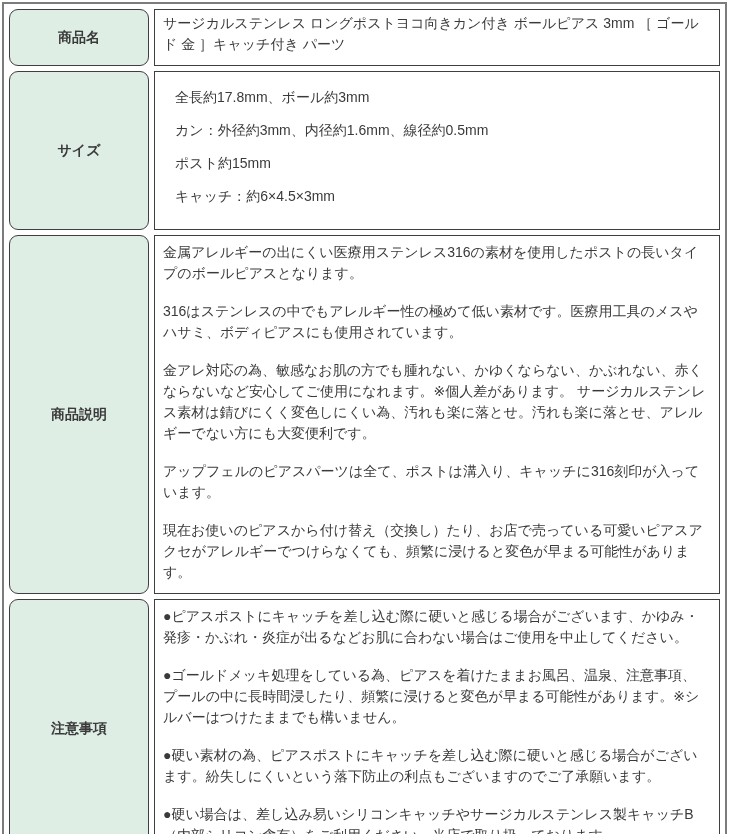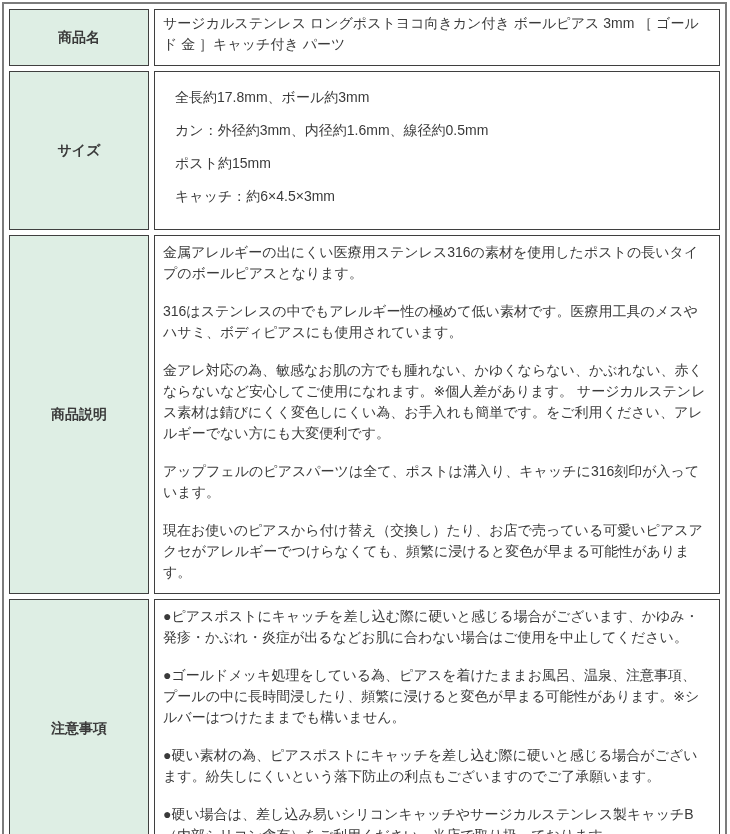--- a/index.html
+++ b/index.html
@@ -29,20 +29,21 @@
     font-size:14px;
     line-height:21px;
     vertical-align:middle;
   }
   th{
     width:140px;
     background:var(--header-bg);
     font-weight:bold;
     text-align:center;
     padding:2px 4px;
+    border-radius:9px;
   }
   td{
     background:var(--cell-bg);
     padding:3px 9px 10px 8px;
     text-align:left;
   }
   td.top{vertical-align:top;padding-top:6px;}
   td .para{margin-bottom:17px;}
   td .para:last-child{margin-bottom:0;}
   td .line{margin:12px;}
@@ -77,21 +78,21 @@
         </td>
   </tr>
 
 
 
   <tr>
     <th>商品説明</th>
     <td class="top">
           <div class="para">金属アレルギーの出にくい医療用ステンレス316の素材を使用したポストの長いタイプのボールピアスとなります。</div>
           <div class="para">316はステンレスの中でもアレルギー性の極めて低い素材です。医療用工具のメスやハサミ、ボディピアスにも使用されています。</div>
-          <div class="para">金アレ対応の為、敏感なお肌の方でも腫れない、かゆくならない、かぶれない、赤くならないなど安心してご使用になれます。※個人差があります。 サージカルステンレス素材は錆びにくく変色しにくい為、お手入れも簡単です。をご利用ください、アレルギーでない方にも大変便利です。</div>
+          <div class="para">金アレ対応の為、敏感なお肌の方でも腫れない、かゆくならない、かぶれない、赤くならないなど安心してご使用になれます。※個人差があります。 サージカルステンレス素材は錆びにくく変色しにくい為、汚れも楽に落とせ。汚れも楽に落とせ、アレルギーでない方にも大変便利です。</div>
           <div class="para">アップフェルのピアスパーツは全て、ポストは溝入り、キャッチに316刻印が入っています。</div>
           <div class="para">現在お使いのピアスから付け替え（交換し）たり、お店で売っている可愛いピアスアクセがアレルギーでつけらなくても、頻繁に浸けると変色が早まる可能性があります。</div>
         </td>
   </tr>
 
   <tr>
     <th>注意事項</th>
     <td class="top">
           <div class="para">●ピアスポストにキャッチを差し込む際に硬いと感じる場合がございます、かゆみ・発疹・かぶれ・炎症が出るなどお肌に合わない場合はご使用を中止してください。</div>
           <div class="para">●ゴールドメッキ処理をしている為、ピアスを着けたままお風呂、温泉、注意事項、プールの中に長時間浸したり、頻繁に浸けると変色が早まる可能性があります。※シルバーはつけたままでも構いません。</div>

